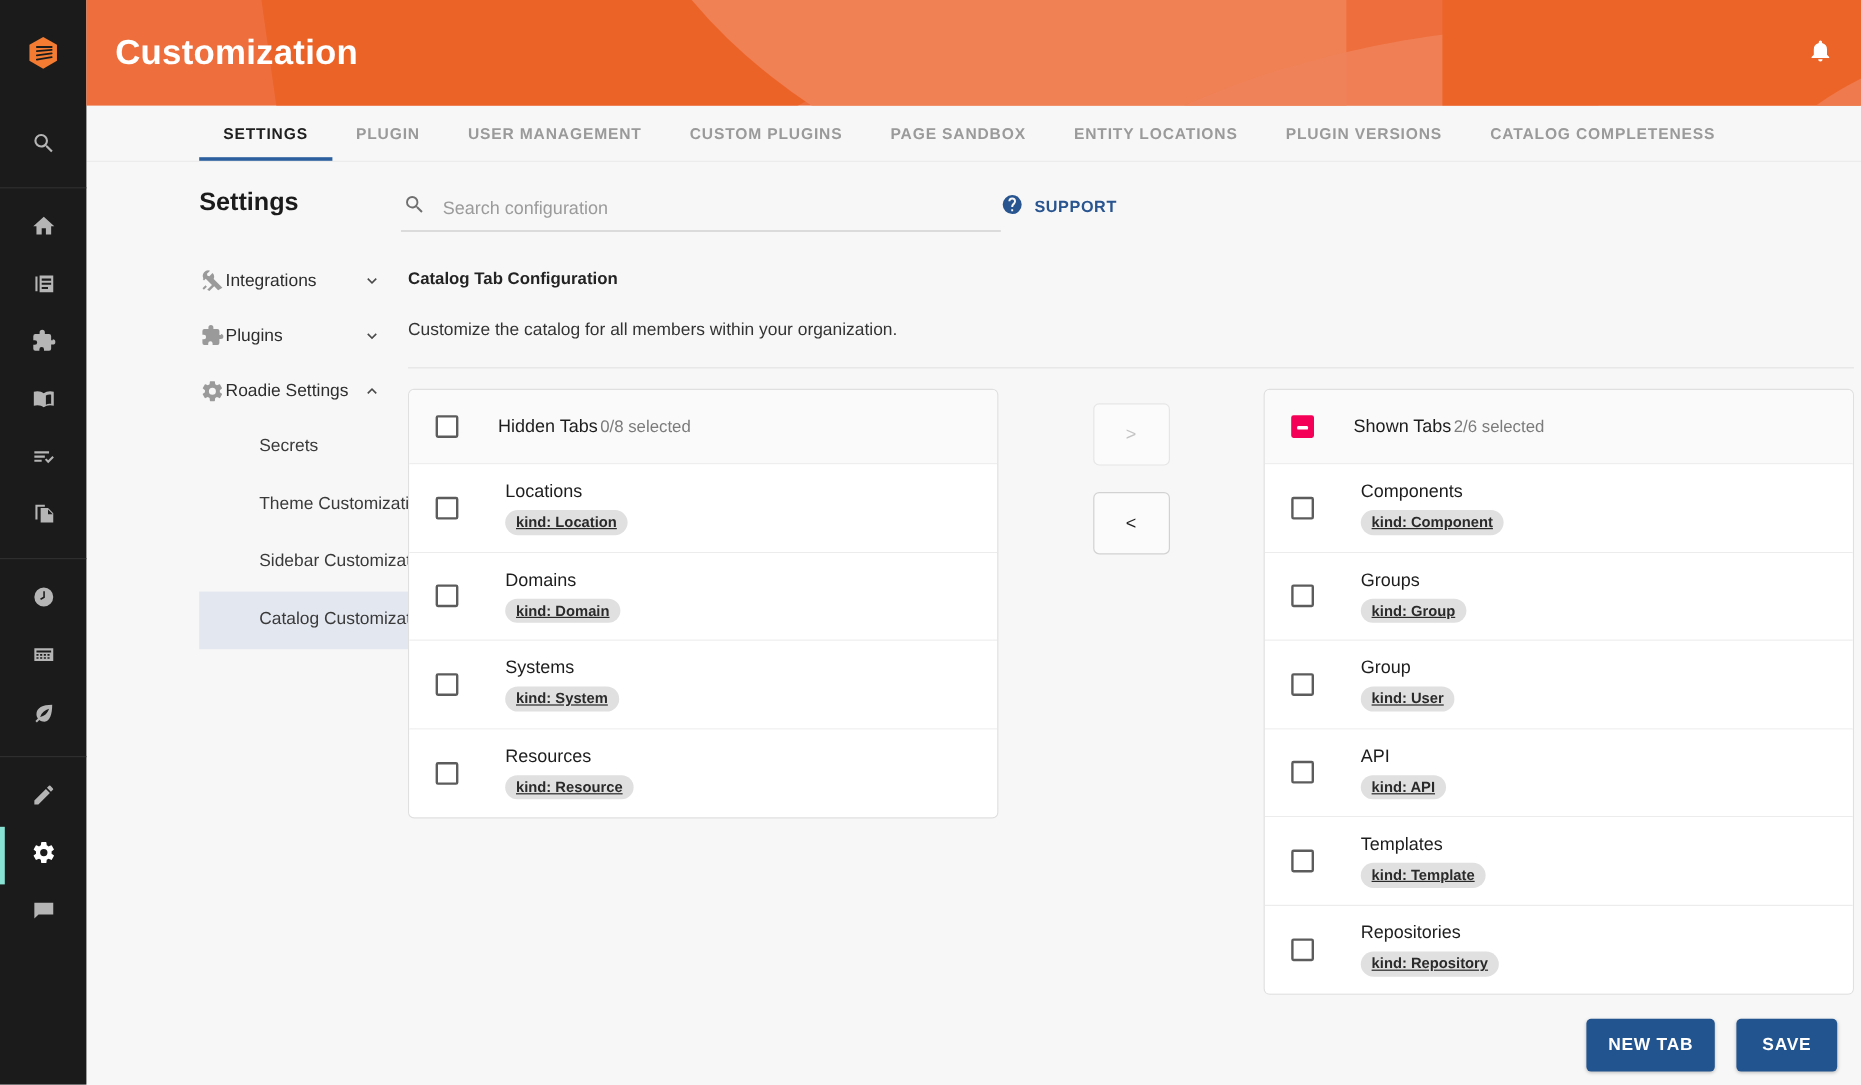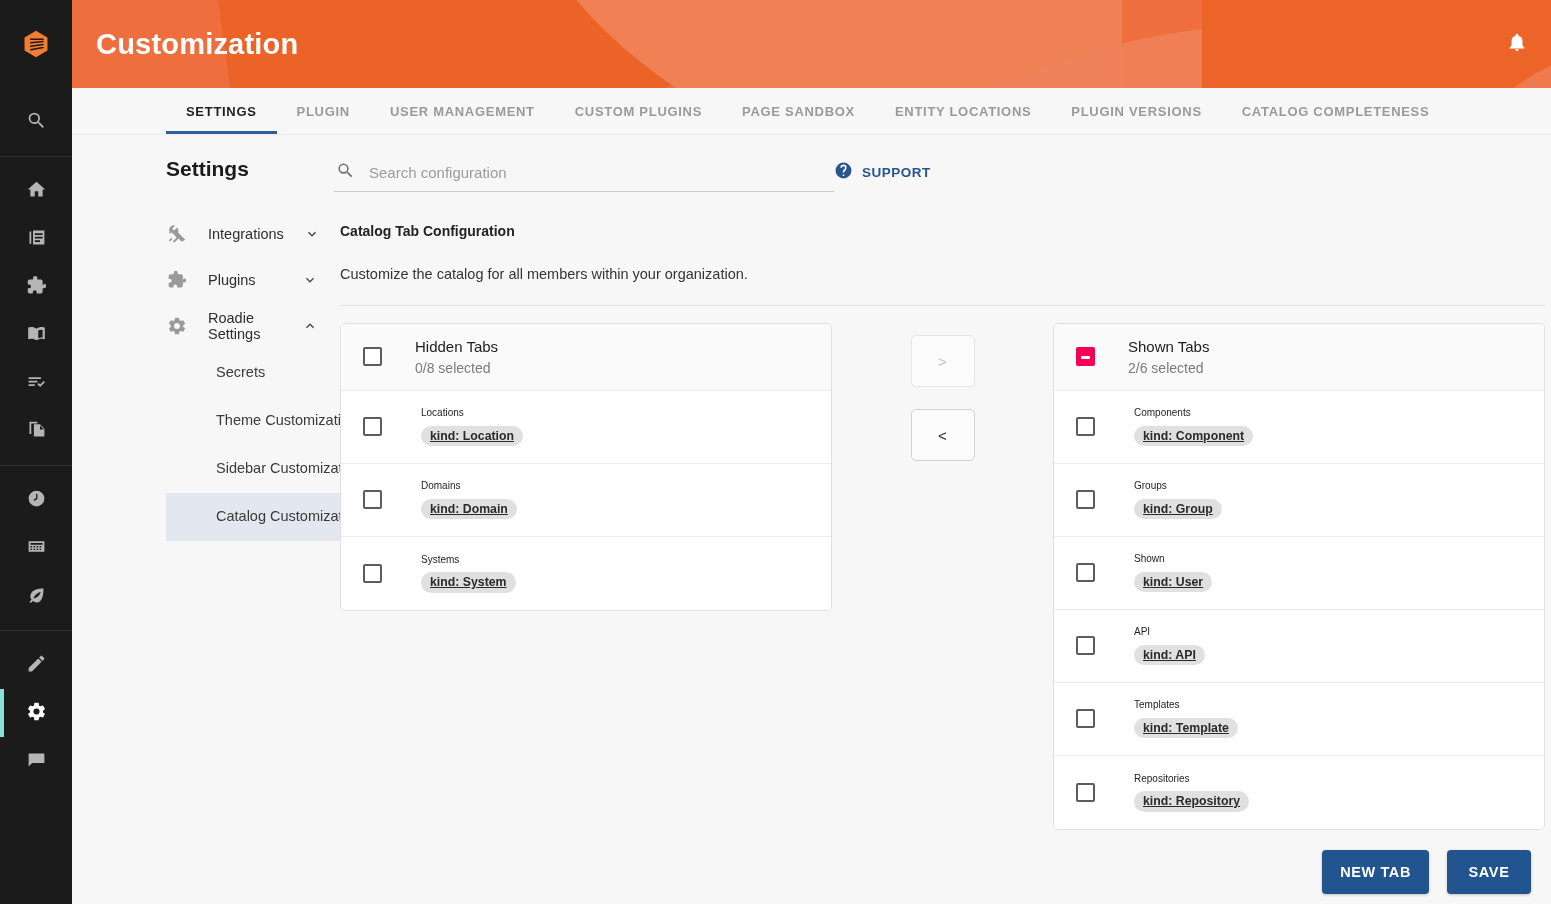--- a/index.html
+++ b/index.html
@@ -78,21 +78,21 @@
   }
 
   
   .body { flex: 1 1 auto; display: flex; overflow: hidden; padding: 0; }
 
   
   .leftnav { width: 262px; flex: 0 0 262px; padding: 22px 0 0 0; }
   .page-title-wrap { padding-left: 94px; }
   .nav-list { margin-top: 30px; padding-left: 94px; }
   .nav-row {
-    display: flex; align-items: center; gap: 20px; height: 46px; padding-right: 16px;
+    display: flex; align-items: center; gap: 0; height: 46px; padding-right: 16px;
     cursor: pointer; color: #2d2d2d; font-size: 14.5px;
   }
   .nav-row .nav-ico { width: 22px; height: 22px; display: flex; align-items: center; justify-content: center; flex: 0 0 22px; }
   .nav-row .nav-ico svg { width: 20px; height: 20px; fill: #9a9a9a; }
   .nav-row .nav-label { flex: 1 1 auto; }
   .chev { width: 16px; height: 16px; flex: 0 0 16px; }
   .chev svg { width: 16px; height: 16px; fill: #4a4a4a; }
   .sub-list { }
   .sub-row {
     min-height: 48px; display: flex; align-items: center; padding: 8px 14px 8px 50px;
@@ -124,32 +124,32 @@
   .transfer { display: flex; align-items: flex-start; gap: 0; margin-top: 17px; padding-left: 6px; }
   .panel {
     width: 492px; flex: 0 0 492px; background: #ffffff; border: 1px solid #e0e0e0;
     border-radius: 5px; overflow: hidden;
   }
   .panel-head {
     display: flex; align-items: center; gap: 0; background: #fafafa; padding: 13px 16px 13px 22px;
     border-bottom: 1px solid #ececec; min-height: 62px;
   }
   .panel-head .cb-cell { width: 52px; flex: 0 0 52px; display: flex; align-items: center; }
-  .panel-head .titles { display: flex; flex-direction: column; gap: 2px; }
+  .panel-head .titles { display: flex; flex-direction: row; gap: 2px; }
   .panel-head .t1 { font-size: 15px; color: #1d1d1d; line-height: 1.3; }
   .panel-head .t2 { font-size: 14px; color: #7b7b7b; line-height: 1.3; }
 
   .row {
     display: flex; align-items: center; padding: 14px 16px 14px 22px; min-height: 73px;
     border-bottom: 1px solid #ececec; background: #ffffff; cursor: pointer;
   }
   .row:last-child { border-bottom: none; }
   .row .cb-cell { width: 52px; flex: 0 0 52px; display: flex; align-items: center; }
   .row .rowtext { display: flex; flex-direction: column; gap: 7px; padding-left: 6px; }
-  .row .rname { font-size: 10px; color: #1d1d1d; line-height: 1.15; }
+  .row .rname { font-size: 15px; color: #1d1d1d; line-height: 1.15; }
   .chip {
     display: inline-flex; align-items: center; align-self: flex-start;
     background: #e0e0e0; color: #2a2a2a; font-size: 12.3px; font-weight: bold;
     border-radius: 11px; padding: 4px 9px; line-height: 1; text-decoration: underline;
   }
 
   
   .cb { width: 19px; height: 19px; border: 2px solid #5c5c5c; border-radius: 2px; background: #fff; }
   .cb.indet { background: #f50057; border-color: #f50057; position: relative; border-radius: 2px; }
   .cb.indet::after {
@@ -473,20 +473,29 @@
             </div>
             <div class="row">
               <span class="cb-cell">
                   <span class="cb"></span>
                 </span>
               <span class="rowtext">
                 <span class="rname">Systems</span>
                 <span class="chip">kind: System</span>
               </span>
             </div>
+            <div class="row">
+              <span class="cb-cell">
+                  <span class="cb"></span>
+                </span>
+              <span class="rowtext">
+                <span class="rname">Resources</span>
+                <span class="chip">kind: Resource</span>
+              </span>
+            </div>
           </div>
 
           <div class="arrows">
             <button class="arrow-btn disabled">&gt;</button>
             <button class="arrow-btn">&lt;</button>
           </div>
 
           <div class="panel">
             <div class="panel-head">
               <span class="cb-cell">
@@ -514,21 +523,21 @@
               <span class="rowtext">
                 <span class="rname">Groups</span>
                 <span class="chip">kind: Group</span>
               </span>
             </div>
             <div class="row">
               <span class="cb-cell">
                   <span class="cb"></span>
                 </span>
               <span class="rowtext">
-                <span class="rname">Shown</span>
+                <span class="rname">Group</span>
                 <span class="chip">kind: User</span>
               </span>
             </div>
             <div class="row">
               <span class="cb-cell">
                   <span class="cb"></span>
                 </span>
               <span class="rowtext">
                 <span class="rname">API</span>
                 <span class="chip">kind: API</span>

